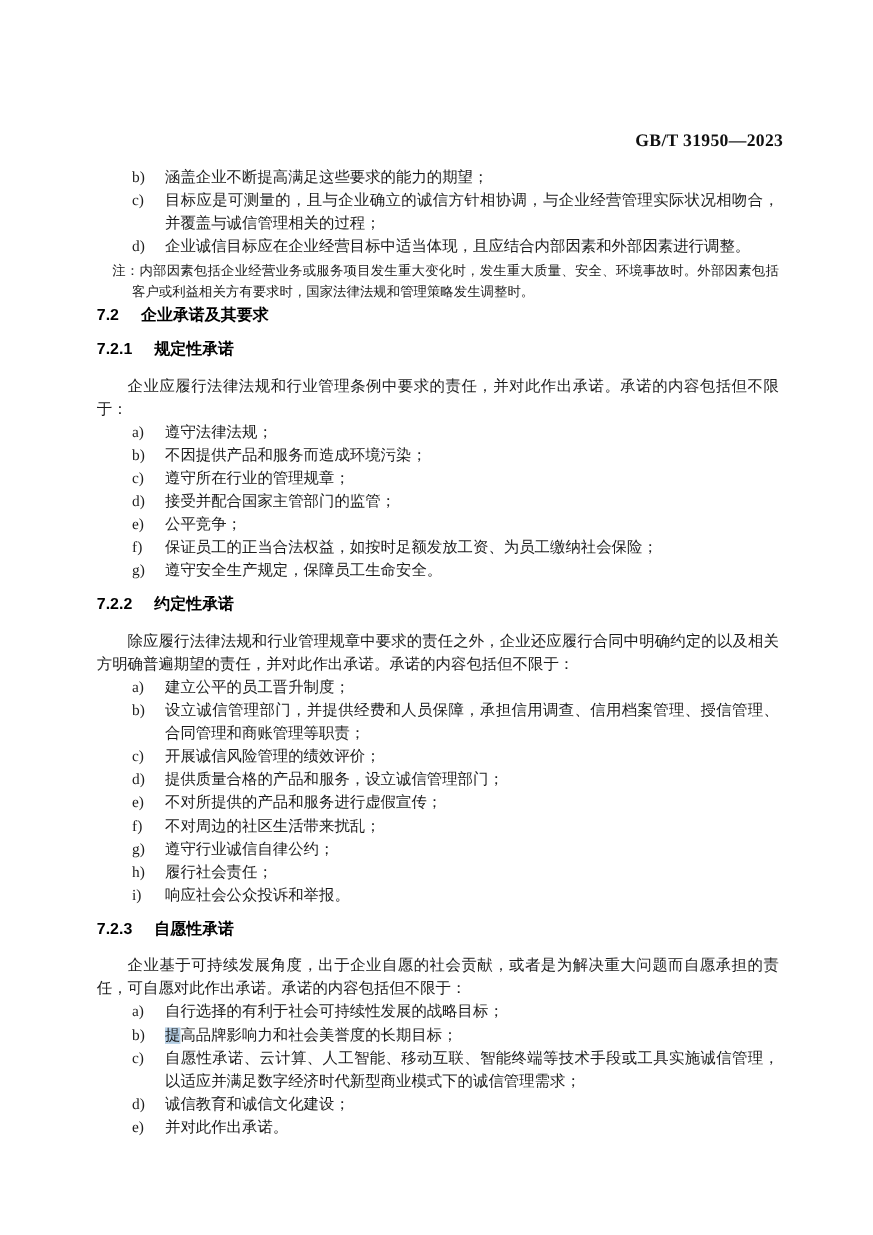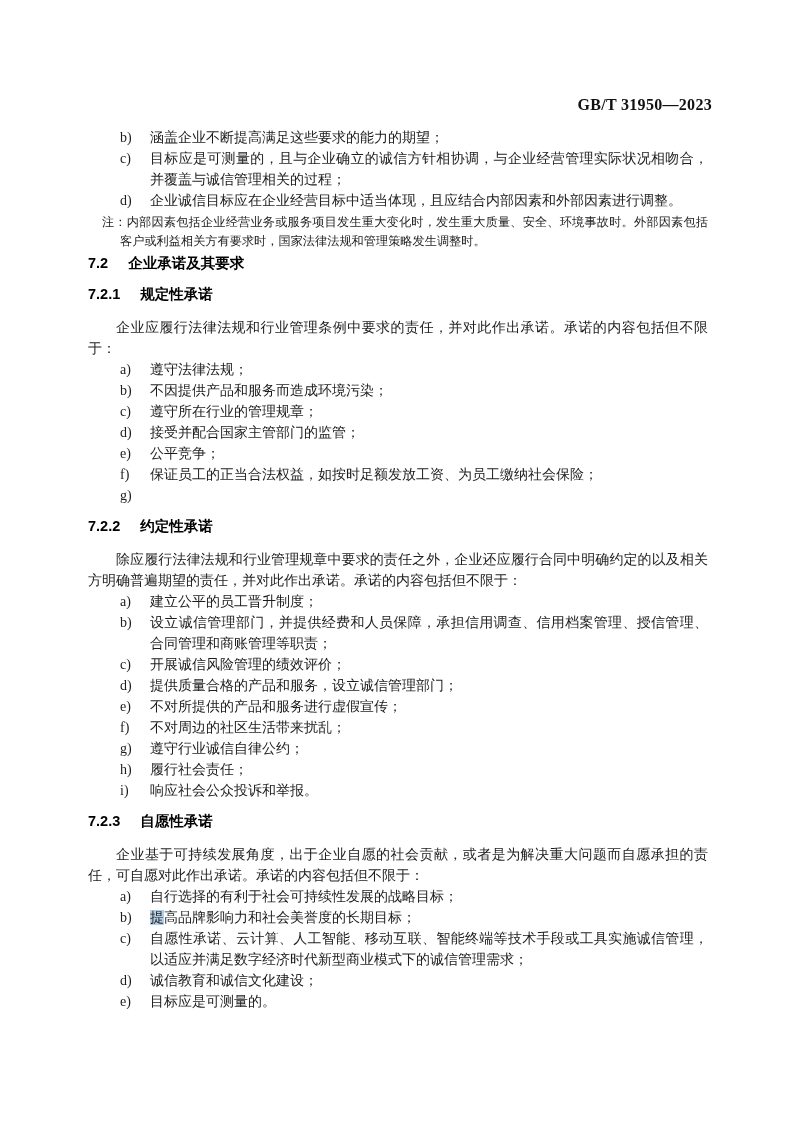--- a/index.html
+++ b/index.html
@@ -5,20 +5,21 @@
   * { margin: 0; padding: 0; box-sizing: border-box; }
   html, body { background: #ffffff; }
   .page {
     position: relative;
     width: 794px;
     height: 1009px;
     background: #ffffff;
     font-family: "Liberation Serif", "DejaVu Serif", serif;
     color: #1c1c1c;
     overflow: hidden;
+    margin-top: 24px;
   }
   .doc-header {
     position: absolute;
     top: 94px;
     right: 82px;
     font-family: "Liberation Serif", "DejaVu Serif", serif;
     font-weight: bold;
     font-size: 16px;
     line-height: 21px;
     letter-spacing: 0.3px;
@@ -134,20 +135,21 @@
       <div class="li">
         <span class="li-label">e)</span>
         <span class="li-text">公平竞争；</span>
       </div>
       <div class="li">
         <span class="li-label">f)</span>
         <span class="li-text">保证员工的正当合法权益，如按时足额发放工资、为员工缴纳社会保险；</span>
       </div>
       <div class="li">
         <span class="li-label">g)</span>
+        <span class="li-text">遵守安全生产规定，保障员工生命安全。</span>
       </div>
     </div>
 
     <div class="h3">
       <span class="h-num">7.2.2</span><span class="h-title">约定性承诺</span>
     </div>
 
     <p class="para">除应履行法律法规和行业管理规章中要求的责任之外，企业还应履行合同中明确约定的以及相关方明确普遍期望的责任，并对此作出承诺。承诺的内容包括但不限于：</p>
 
     <div class="list">
@@ -207,21 +209,21 @@
       <div class="li">
         <span class="li-label">c)</span>
         <span class="li-text">自愿性承诺、云计算、人工智能、移动互联、智能终端等技术手段或工具实施诚信管理，以适应并满足数字经济时代新型商业模式下的诚信管理需求；</span>
       </div>
       <div class="li">
         <span class="li-label">d)</span>
         <span class="li-text">诚信教育和诚信文化建设；</span>
       </div>
       <div class="li">
         <span class="li-label">e)</span>
-        <span class="li-text">目标应是可测量的。</span>
+        <span class="li-text">并对此作出承诺。</span>
       </div>
     </div>
 
   </div>
 
   <div class="page-number">9</div>
 
 </div>
 
 </body></html>

